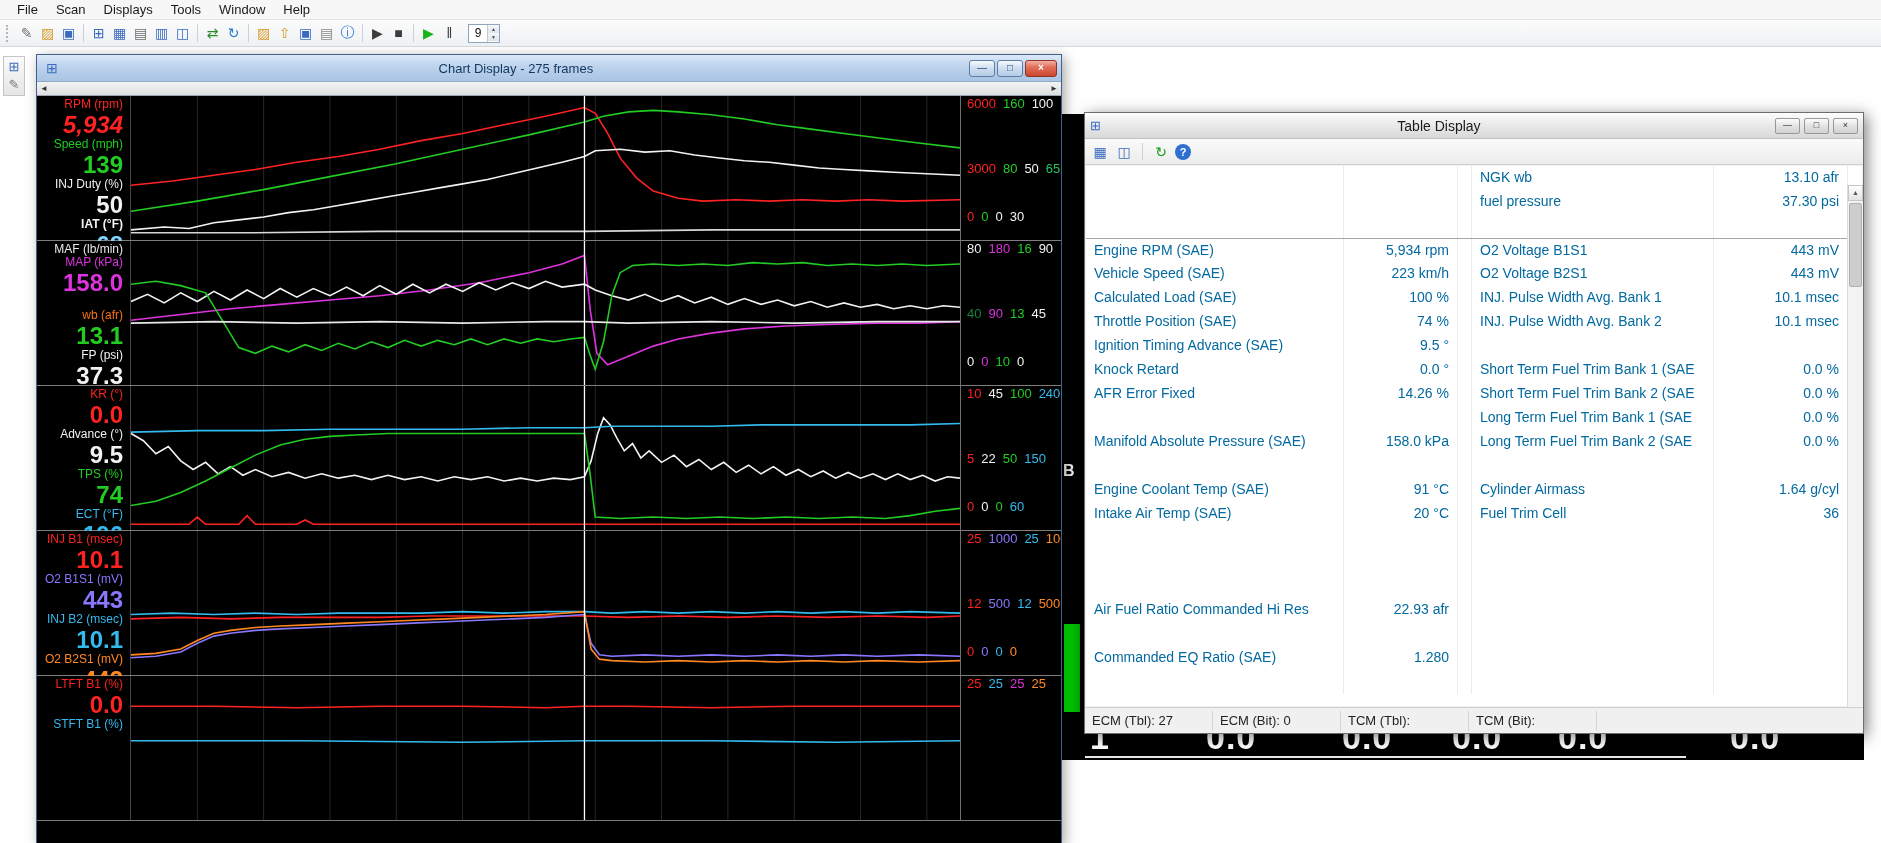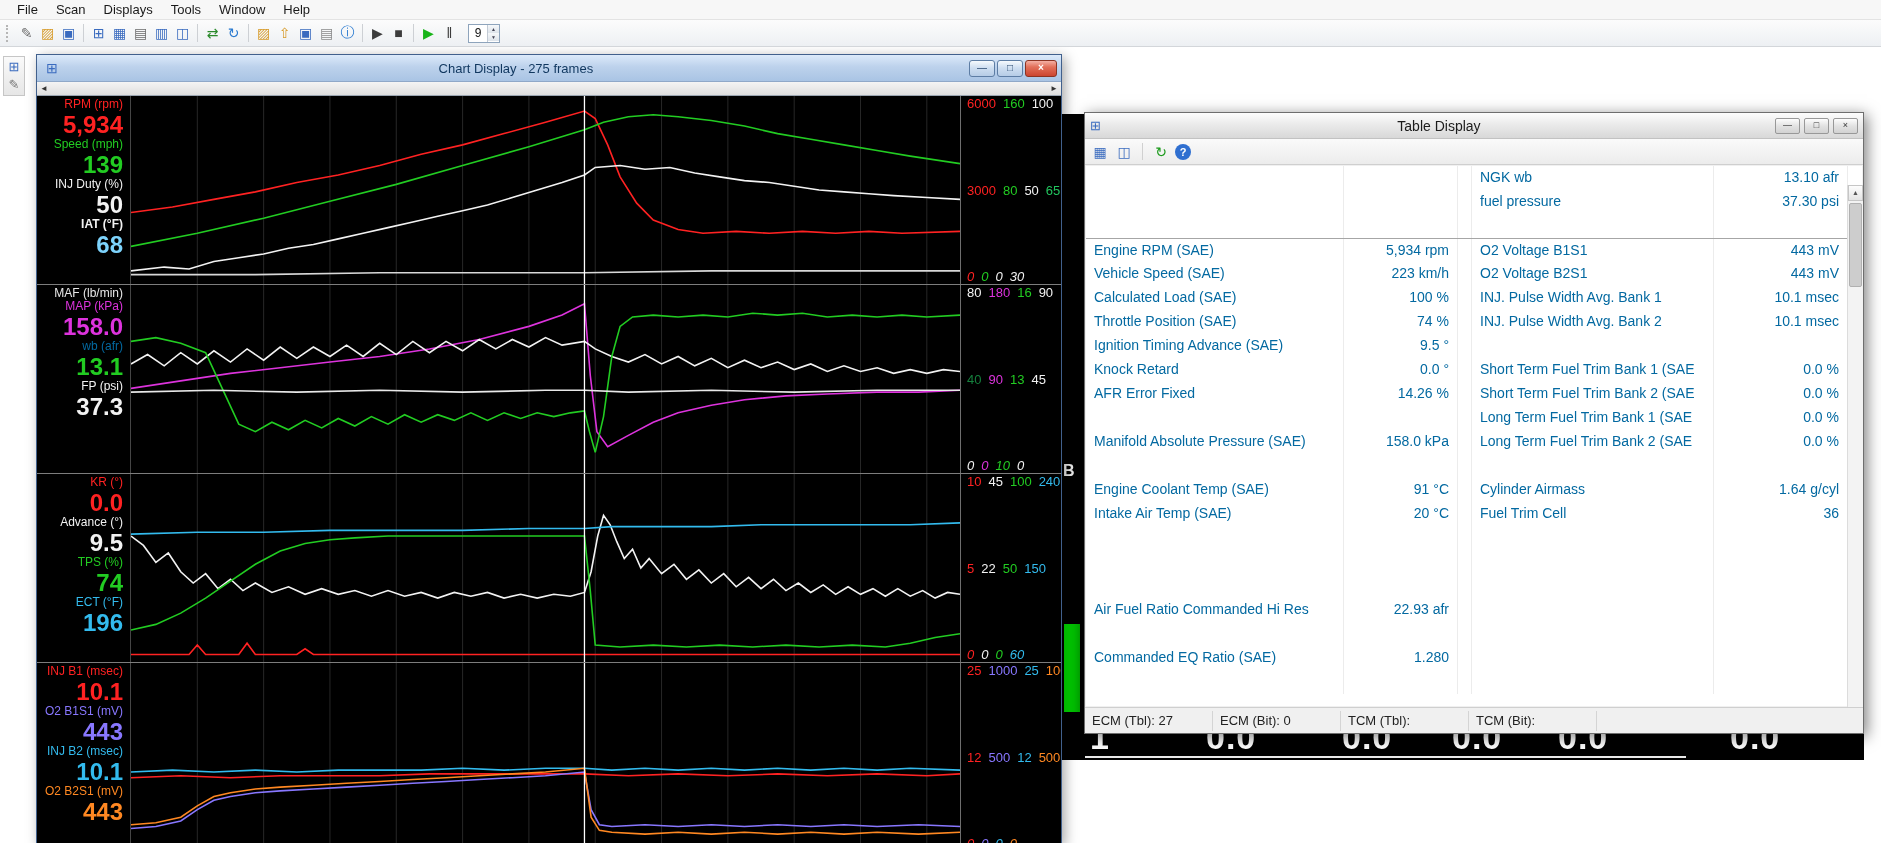--- a/index.html
+++ b/index.html
@@ -32,33 +32,33 @@
 
 #chart-win{position:absolute;left:36px;top:54px;width:1026px;height:790px;z-index:5;border:1px solid #41608c;background:#a9c0dd;box-shadow:3px 3px 12px rgba(0,0,0,.35);display:flex;flex-direction:column;}
 #cw-title{height:27px;background:linear-gradient(#dceafa,#bdd2ec 45%,#a9c4e4);display:flex;align-items:center;padding:0 4px;border-bottom:1px solid #8fa8c8;flex:0 0 auto;}
 #cw-title .t-icon{font-size:14px;color:#3a6bbf;margin:0 5px;}
 #cw-title .t-text{flex:1;text-align:center;font-size:13px;color:#10375f;}
 .wbtns{display:flex;gap:2px;}
 .wbtn{width:26px;height:17px;border:1px solid #5d7da4;border-radius:3px;background:linear-gradient(#f6fafd,#cfdff1 45%,#b6cce6);font-size:10px;line-height:14px;color:#28486e;text-align:center;cursor:default;}
 .wbtn.close{width:32px;background:linear-gradient(#f4b0a4,#e2705a 40%,#cc4530);border-color:#8c3322;color:#fff;font-weight:bold;}
 #cw-scroll{height:14px;background:linear-gradient(#f4f4f4,#dedede);border-bottom:1px solid #9aa5b1;display:flex;align-items:center;justify-content:space-between;padding:0 3px;font-size:8px;color:#333;flex:0 0 auto;}
 #cw-body{flex:1;background:#000;overflow:hidden;display:flex;flex-direction:column;}
-.panel{height:189px;flex:0 0 auto;display:flex;border-bottom:1px solid #7d7d7d;background:#000;}
+.panel{height:145px;flex:0 0 auto;display:flex;border-bottom:1px solid #7d7d7d;background:#000;}
 .p-left{width:93px;padding-top:2px;}
 .pe{text-align:right;padding-right:7px;}
 .pl{font-size:12px;line-height:13px;}
 .pv{font-size:24px;font-weight:bold;line-height:27px;}
 .p-plot{flex:1;position:relative;border-left:1px solid #454545;border-right:1px solid #6e6e6e;}
 .p-plot svg{position:absolute;left:0;top:0;width:100%;height:100%;}
 .p-axis{width:100px;position:relative;font-size:13px;}
 .ax{position:absolute;left:6px;white-space:nowrap;}
 .ax span{margin-right:7px;}
 .ax-top{top:0;}
 .ax-mid{top:50%;transform:translateY(-50%);}
-.ax-bot{bottom:0;font-style:italic;}
+.ax-bot{bottom:16px;}
 
 
 #table-win{position:absolute;left:1084px;top:112px;width:780px;height:622px;z-index:6;background:#f0f0f0;border:1px solid #6e6e6e;box-shadow:3px 3px 14px rgba(0,0,0,.5);}
 #tw-title{height:26px;background:linear-gradient(#fdfdfd,#ebebeb 45%,#d8d8d8);border-bottom:1px solid #c2c2c2;display:flex;align-items:center;padding:0 5px;}
 #tw-title .t-icon{font-size:13px;color:#3a6bbf;margin-right:4px;}
 #tw-title .t-text{flex:1;text-align:center;font-size:14px;color:#1c1c1c;}
 .twbtn{width:25px;height:16px;border:1px solid #989898;border-radius:2px;background:linear-gradient(#fdfdfd,#e2e2e2 50%,#d2d2d2);font-size:9px;line-height:13px;color:#333;text-align:center;margin-left:2px;cursor:default;}
 #tw-toolbar{height:26px;background:linear-gradient(#fafafa,#ececec);border-bottom:1px solid #cfcfcf;display:flex;align-items:center;padding-left:5px;gap:4px;}
 .tw-ico{width:20px;height:20px;display:flex;align-items:center;justify-content:center;font-size:14px;cursor:default;}
 .tw-ico.help{width:16px;height:16px;border-radius:50%;background:#2f6fd0;color:#fff;font-size:11px;font-weight:bold;}
@@ -159,21 +159,21 @@
     </div>
     <div id="cw-scroll">
       <span>◄</span>
       <span>►</span>
     </div>
     <div id="cw-body">
         <div class="panel">
           <div class="p-left">
             <div class="pe">
               <div class="pl" style="color: rgb(255, 34, 34);">RPM (rpm)</div>
-              <div class="pv" style="color: rgb(255, 34, 34);">5,934</div>
+              <div class="pv" style="color: rgb(255, 34, 34); font-style: italic;">5,934</div>
             </div>
             <div class="pe">
               <div class="pl" style="color: rgb(34, 204, 34);">Speed (mph)</div>
               <div class="pv" style="color: rgb(34, 204, 34);">139</div>
             </div>
             <div class="pe">
               <div class="pl" style="color: rgb(242, 242, 242);">INJ Duty (%)</div>
               <div class="pv" style="color: rgb(242, 242, 242);">50</div>
             </div>
             <div class="pe">
@@ -211,21 +211,21 @@
         <div class="panel">
           <div class="p-left">
             <div class="pe">
               <div class="pl" style="color: rgb(232, 232, 232);">MAF (lb/min)</div>
             </div>
             <div class="pe">
               <div class="pl" style="color: rgb(221, 51, 221);">MAP (kPa)</div>
               <div class="pv" style="color: rgb(221, 51, 221);">158.0</div>
             </div>
             <div class="pe">
-              <div class="pl" style="color: #0369a1;">wb (afr)</div>
+              <div class="pl" style="color: #f97316; margin-top: 13px;">wb (afr)</div>
               <div class="pv" style="color: rgb(34, 204, 34); margin-left: 10px;">13.1</div>
             </div>
             <div class="pe">
               <div class="pl" style="color: rgb(242, 242, 242);">FP (psi)</div>
               <div class="pv" style="color: rgb(242, 242, 242);">37.3</div>
             </div>
           </div>
           <div class="p-plot">
             <svg viewBox="0 0 1000 1000" preserveAspectRatio="none">
               <line x1="80" y1="0" x2="80" y2="1000" stroke="#272727" stroke-width="1" vector-effect="non-scaling-stroke"></line>

